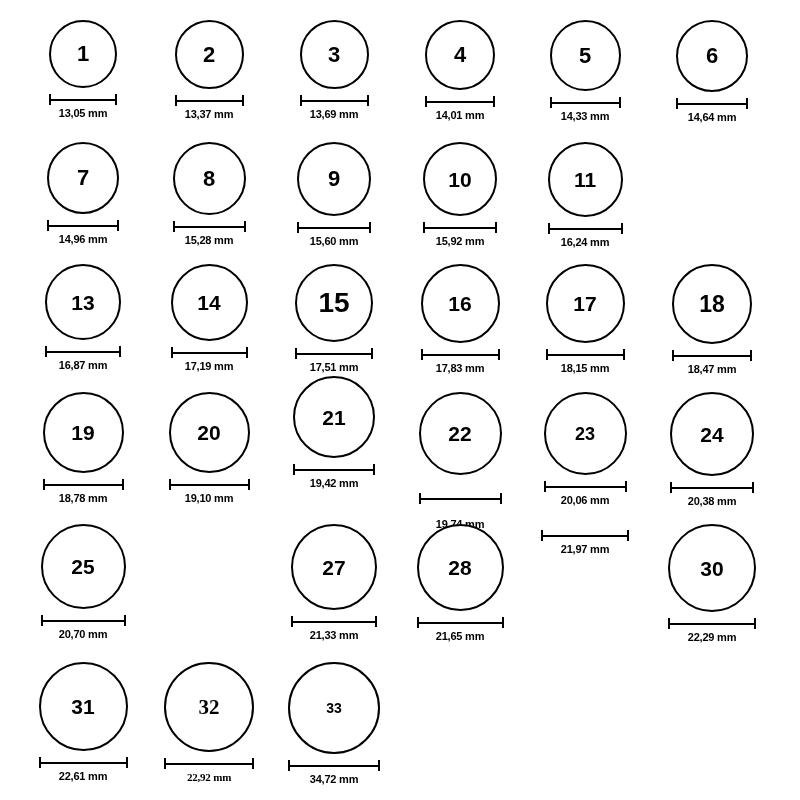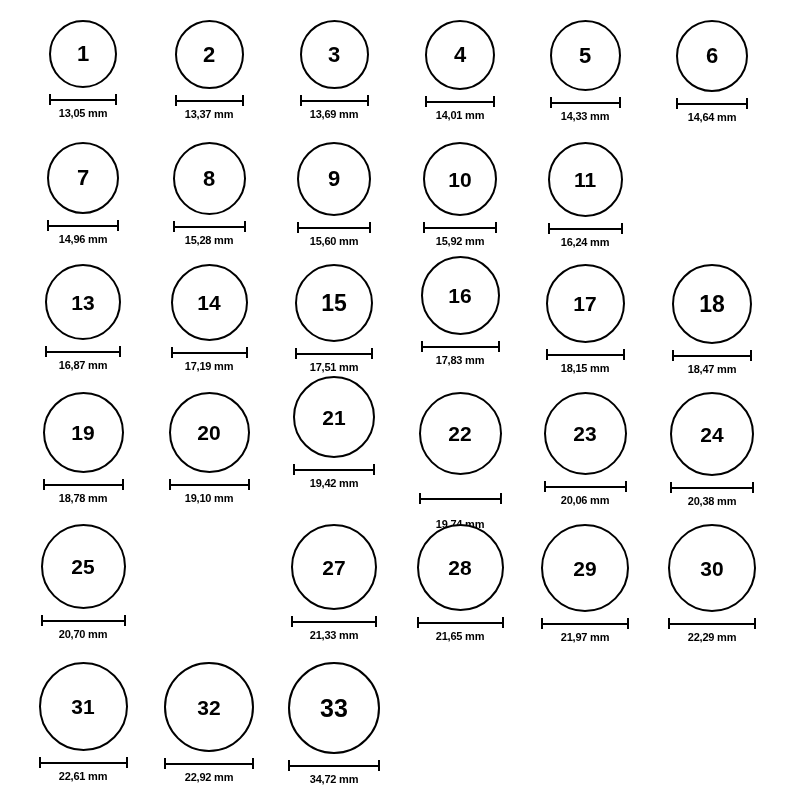--- a/index.html
+++ b/index.html
@@ -213,30 +213,30 @@
       </div>
       <div class="caliper" style="width: 77px;">
         <div class="bar"></div>
         <div class="tick left"></div>
         <div class="tick right"></div>
       </div>
       <div class="dim-label">17,19 mm</div>
     </div>
     <div class="size-cell" style="left: 289px; top: 264px; width: 90px;">
       <div class="ring" style="width: 78px; height: 78px;">
-        <span class="ring-number" style="font-size: 23px;">15</span>
+        <span class="ring-number" style="font-size: 28px;">15</span>
       </div>
       <div class="caliper" style="width: 78px;">
         <div class="bar"></div>
         <div class="tick left"></div>
         <div class="tick right"></div>
       </div>
       <div class="dim-label">17,51 mm</div>
     </div>
-    <div class="size-cell" style="left: 415px; top: 256px; width: 90px;">
+    <div class="size-cell" style="left: 415px; top: 264px; width: 90px;">
       <div class="ring" style="width: 79px; height: 79px;">
         <span class="ring-number" style="font-size: 21px;">16</span>
       </div>
       <div class="caliper" style="width: 79px;">
         <div class="bar"></div>
         <div class="tick left"></div>
         <div class="tick right"></div>
       </div>
       <div class="dim-label">17,83 mm</div>
     </div>
@@ -301,21 +301,21 @@
       </div>
       <div class="caliper" style="width: 83px;">
         <div class="bar"></div>
         <div class="tick left"></div>
         <div class="tick right"></div>
       </div>
       <div class="dim-label">19,74 mm</div>
     </div>
     <div class="size-cell" style="left: 540px; top: 392px; width: 90px;">
       <div class="ring" style="width: 83px; height: 83px;">
-        <span class="ring-number" style="font-size: 21px;">23</span>
+        <span class="ring-number" style="font-size: 18px;">23</span>
       </div>
       <div class="caliper" style="width: 83px;">
         <div class="bar"></div>
         <div class="tick left"></div>
         <div class="tick right"></div>
       </div>
       <div class="dim-label">20,06 mm</div>
     </div>
     <div class="size-cell" style="left: 667px; top: 392px; width: 90px;">
       <div class="ring" style="width: 84px; height: 84px;">
@@ -355,23 +355,20 @@
         <span class="ring-number" style="font-size: 21px;">28</span>
       </div>
       <div class="caliper" style="width: 87px;">
         <div class="bar"></div>
         <div class="tick left"></div>
         <div class="tick right"></div>
       </div>
       <div class="dim-label">21,65 mm</div>
     </div>
     <div class="size-cell" style="left: 540px; top: 524px; width: 90px;">
-      <div class="ring" style="width: 88px; height: 88px;">
-        <span class="ring-number" style="font-size: 21px;">29</span>
-      </div>
       <div class="caliper" style="width: 88px;">
         <div class="bar"></div>
         <div class="tick left"></div>
         <div class="tick right"></div>
       </div>
       <div class="dim-label">21,97 mm</div>
     </div>
     <div class="size-cell" style="left: 667px; top: 524px; width: 90px;">
       <div class="ring" style="width: 88px; height: 88px;">
         <span class="ring-number" style="font-size: 21px;">30</span>
@@ -387,34 +384,34 @@
       <div class="ring" style="width: 89px; height: 89px;">
         <span class="ring-number" style="font-size: 21px;">31</span>
       </div>
       <div class="caliper" style="width: 89px;">
         <div class="bar"></div>
         <div class="tick left"></div>
         <div class="tick right"></div>
       </div>
       <div class="dim-label">22,61 mm</div>
     </div>
-    <div class="size-cell" style="left: 164px; top: 662px; width: 90px;">
+    <div class="size-cell" style="left: 164px; top: 662px; width: 90px; font-family: Liberation Serif, serif;">
       <div class="ring" style="width: 90px; height: 90px;">
         <span class="ring-number" style="font-size: 21px;">32</span>
       </div>
       <div class="caliper" style="width: 90px;">
         <div class="bar"></div>
         <div class="tick left"></div>
         <div class="tick right"></div>
       </div>
       <div class="dim-label">22,92 mm</div>
     </div>
     <div class="size-cell" style="left: 289px; top: 662px; width: 90px;">
       <div class="ring" style="width: 92px; height: 92px;">
-        <span class="ring-number" style="font-size: 25px;">33</span>
+        <span class="ring-number" style="font-size: 14px;">33</span>
       </div>
       <div class="caliper" style="width: 92px;">
         <div class="bar"></div>
         <div class="tick left"></div>
         <div class="tick right"></div>
       </div>
       <div class="dim-label">34,72 mm</div>
     </div>
   </div>
 

